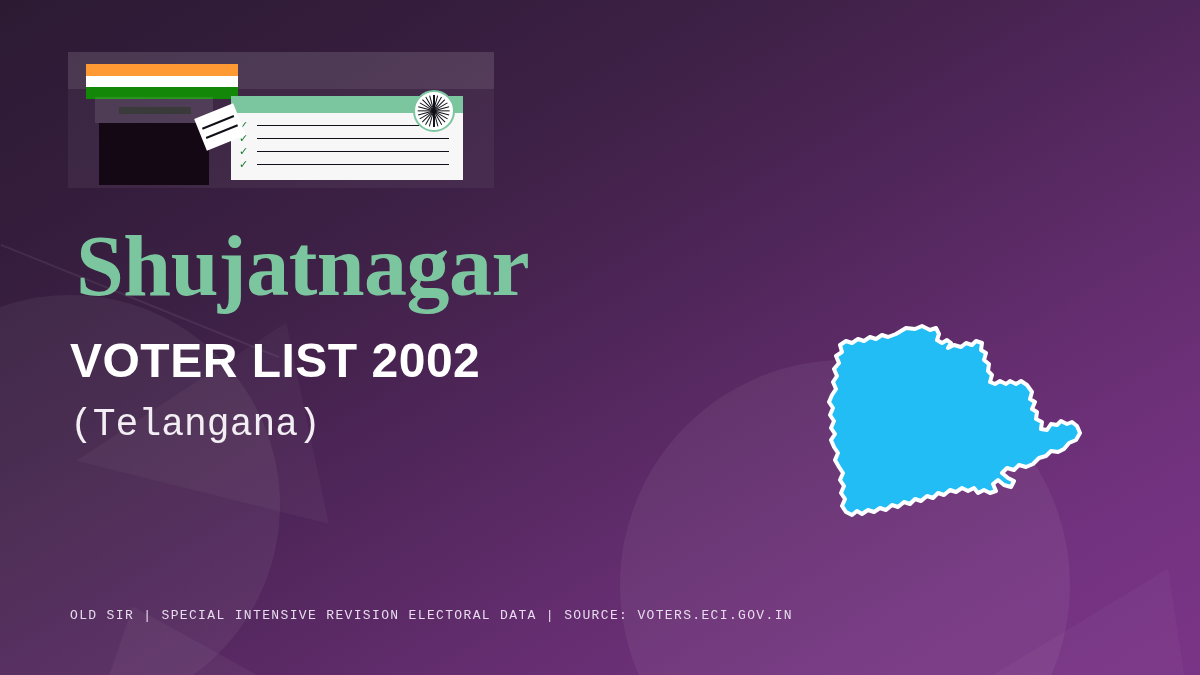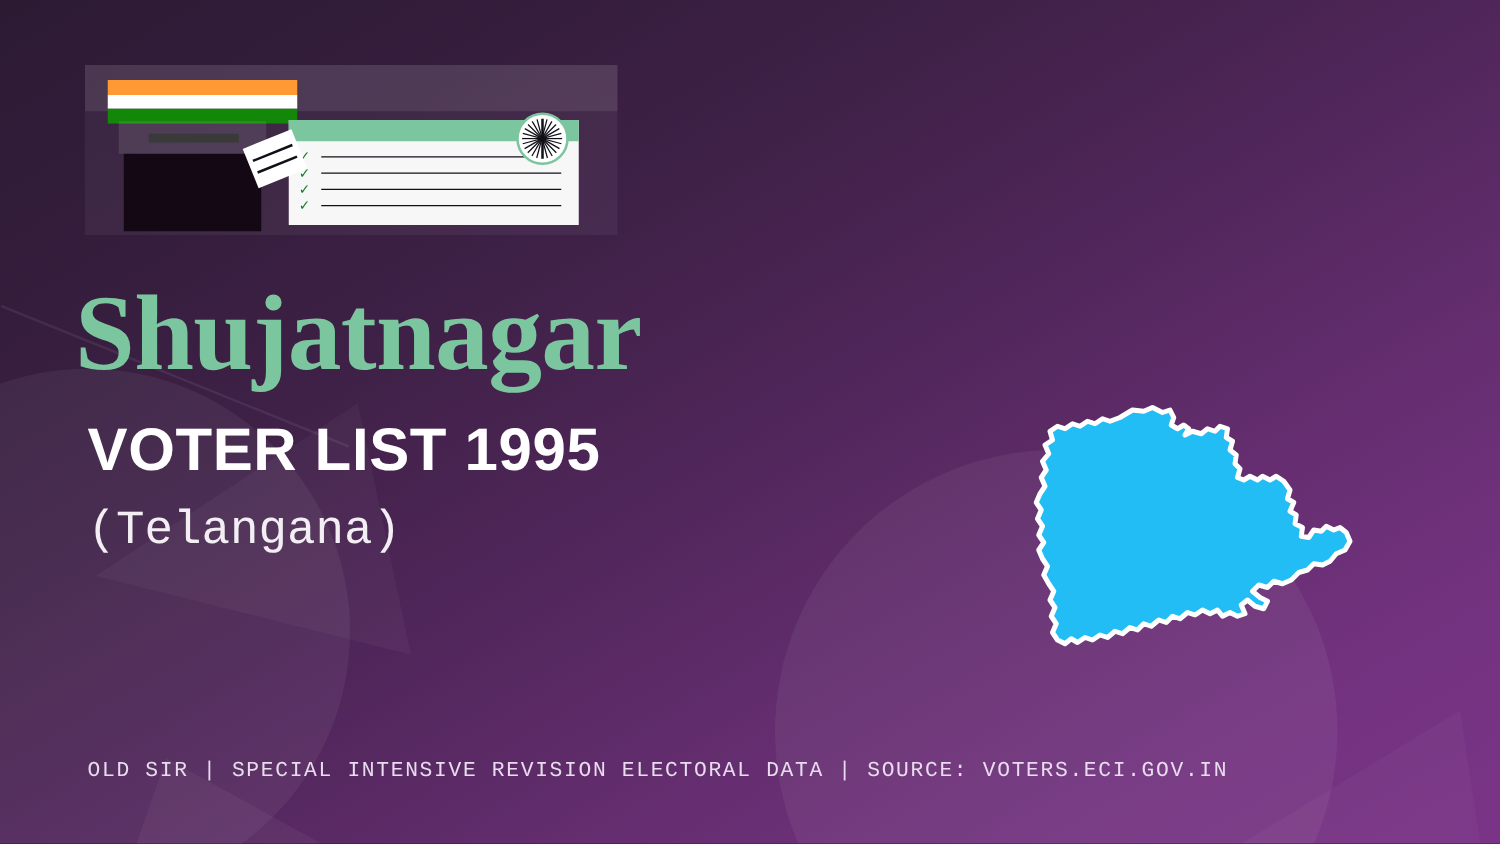--- a/index.html
+++ b/index.html
@@ -177,21 +177,21 @@
     position:absolute;
     left:50%; top:50%;
     width:4px; height:4px;
     margin:-2px 0 0 -2px;
     border-radius:50%;
     background:#111018;
   }
 
   
   #title {
-    position:absolute; left:60px; top:218px;
+    position:absolute; left:76px; top:218px;
     font-family:"Liberation Serif", serif;
     font-weight:700;
     font-size:86px;
     line-height:96px;
     letter-spacing:-0.5px;
     color:#7cc69f;
     white-space:nowrap;
   }
   #subtitle {
     position:absolute; left:70px; top:333px;
@@ -209,21 +209,21 @@
     font-size:38px;
     line-height:46px;
     color:#f2eef4;
     white-space:nowrap;
   }
 
   
   #footer {
     position:absolute; left:70px; top:608px;
     font-family:"Liberation Mono", monospace;
-    font-size:17px;
+    font-size:13px;
     letter-spacing:1.35px;
     color:#e8dcee;
     white-space:nowrap;
   }
 
   
   #map {
     position:absolute;
     left:818px; top:312px;
     width:290px; height:275px;
@@ -296,21 +296,21 @@
         <span style="transform: rotate(90deg);"></span>
         <span style="transform: rotate(105deg);"></span>
         <span style="transform: rotate(120deg);"></span>
         <span style="transform: rotate(135deg);"></span>
         <span style="transform: rotate(150deg);"></span>
         <span style="transform: rotate(165deg);"></span>
       </div>
   </div>
 
   <div id="title">Shujatnagar</div>
-  <div id="subtitle">VOTER LIST 1995</div>
+  <div id="subtitle">VOTER LIST 2002</div>
   <div id="region">(Telangana)</div>
 
   <div id="footer">OLD SIR | SPECIAL INTENSIVE REVISION ELECTORAL DATA | SOURCE: VOTERS.ECI.GOV.IN</div>
 
   <div id="map">
     <svg viewBox="0 0 290 275" xmlns="http://www.w3.org/2000/svg">
       <path d="M78,22 L88,16 L97,17 L104,14 L112,18 L118,16 L121,22 L119,28 L124,31 L129,28 L133,31
            L130,36 L136,33 L143,35 L148,31 L154,33 L158,29 L164,31 L163,38 L168,41 L166,48
            L171,52 L170,59 L174,63 L172,70 L177,72 L182,69 L188,72 L192,69 L198,72 L203,69
            L209,73 L214,80 L212,87 L217,90 L214,97 L219,100 L218,107 L224,110 L223,117

